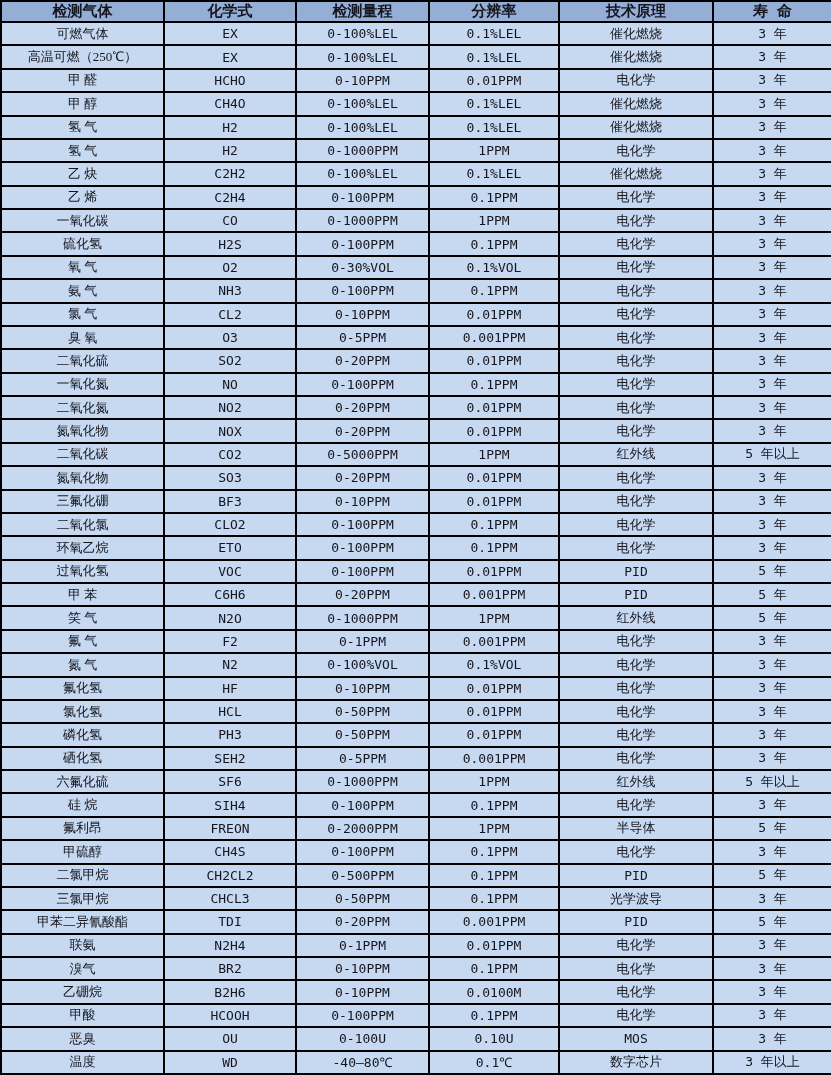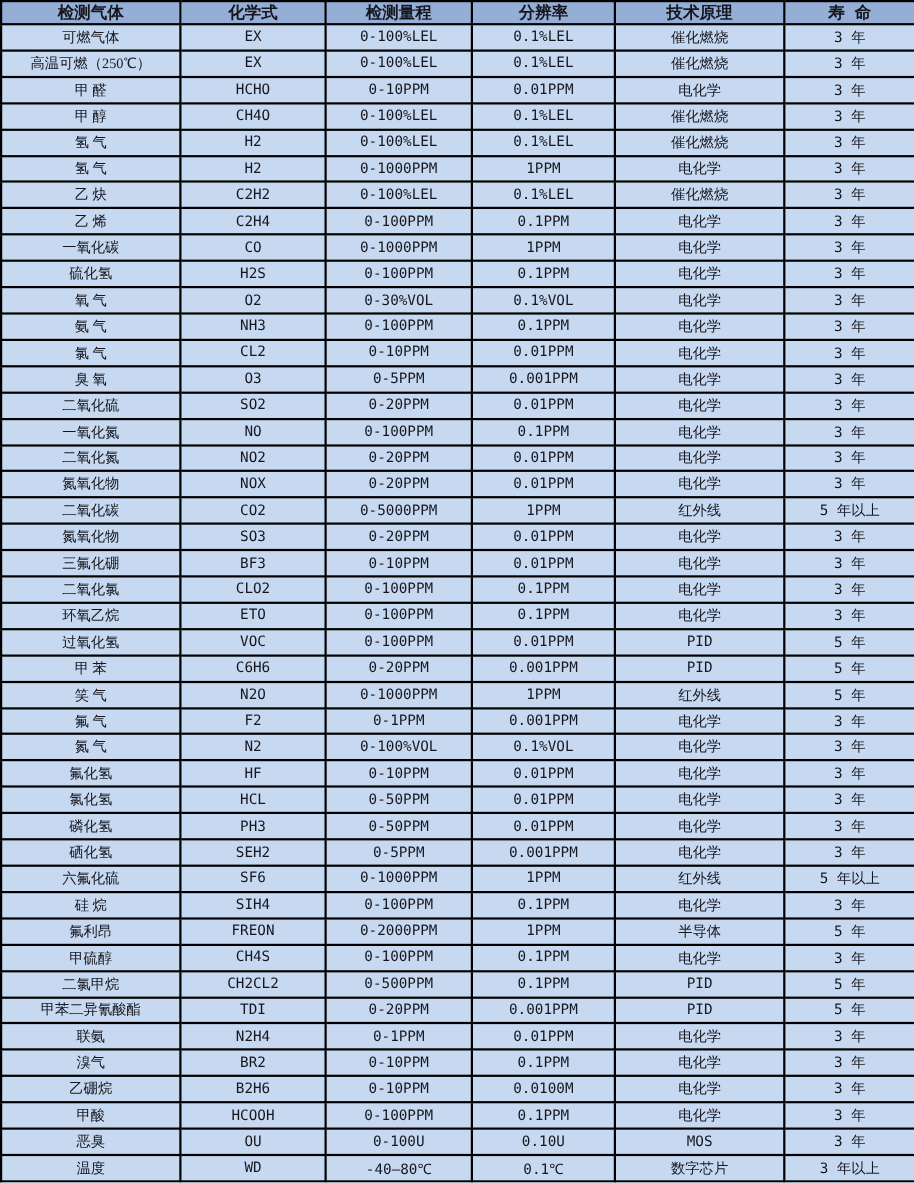--- a/index.html
+++ b/index.html
@@ -368,20 +368,28 @@
         </tr>
         <tr>
           <td class="col-gas">二氯甲烷</td>
           <td class="col-formula">CH2CL2</td>
           <td class="col-range">0-500PPM</td>
           <td class="col-resolution">0.1PPM</td>
           <td class="col-principle">PID</td>
           <td class="col-lifespan">5 年</td>
         </tr>
         <tr>
+          <td class="col-gas">三氯甲烷</td>
+          <td class="col-formula">CHCL3</td>
+          <td class="col-range">0-50PPM</td>
+          <td class="col-resolution">0.1PPM</td>
+          <td class="col-principle">光学波导</td>
+          <td class="col-lifespan">3 年</td>
+        </tr>
+        <tr>
           <td class="col-gas">甲苯二异氰酸酯</td>
           <td class="col-formula">TDI</td>
           <td class="col-range">0-20PPM</td>
           <td class="col-resolution">0.001PPM</td>
           <td class="col-principle">PID</td>
           <td class="col-lifespan">5 年</td>
         </tr>
         <tr>
           <td class="col-gas">联氨</td>
           <td class="col-formula">N2H4</td>

